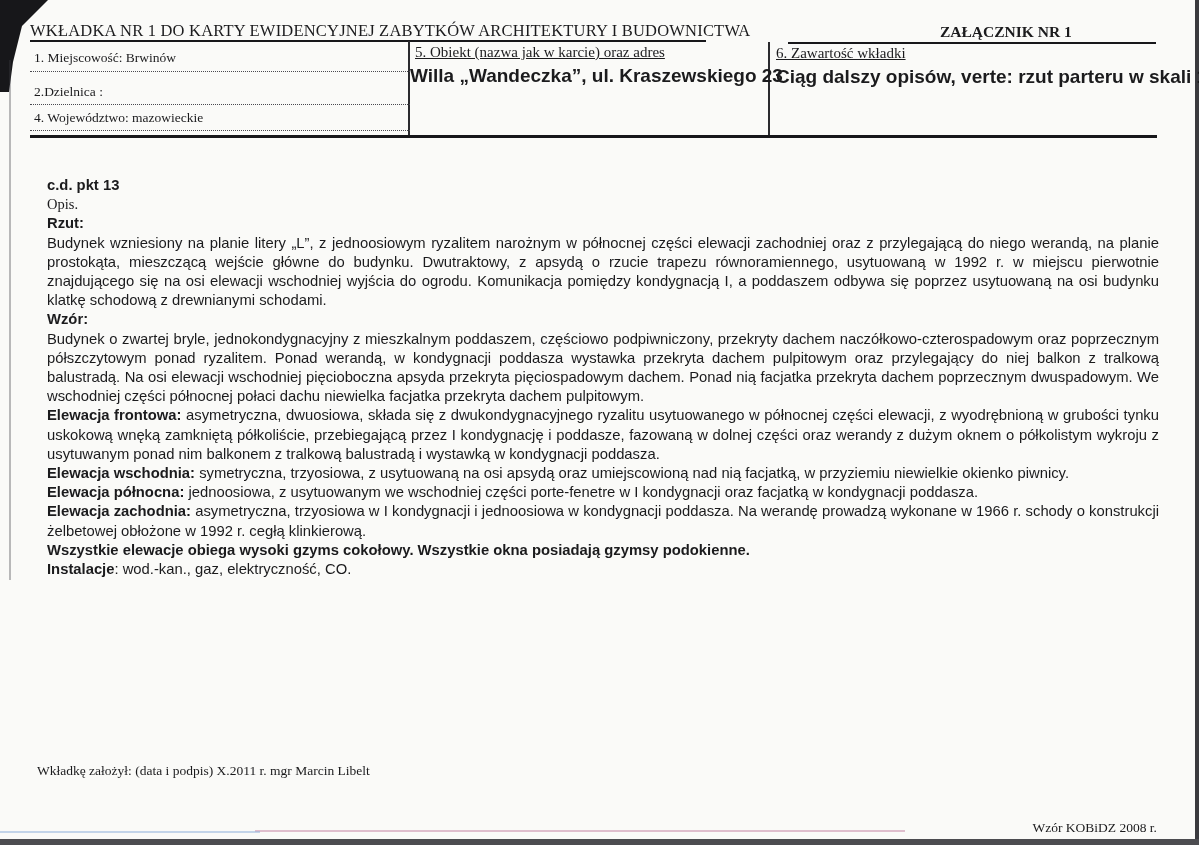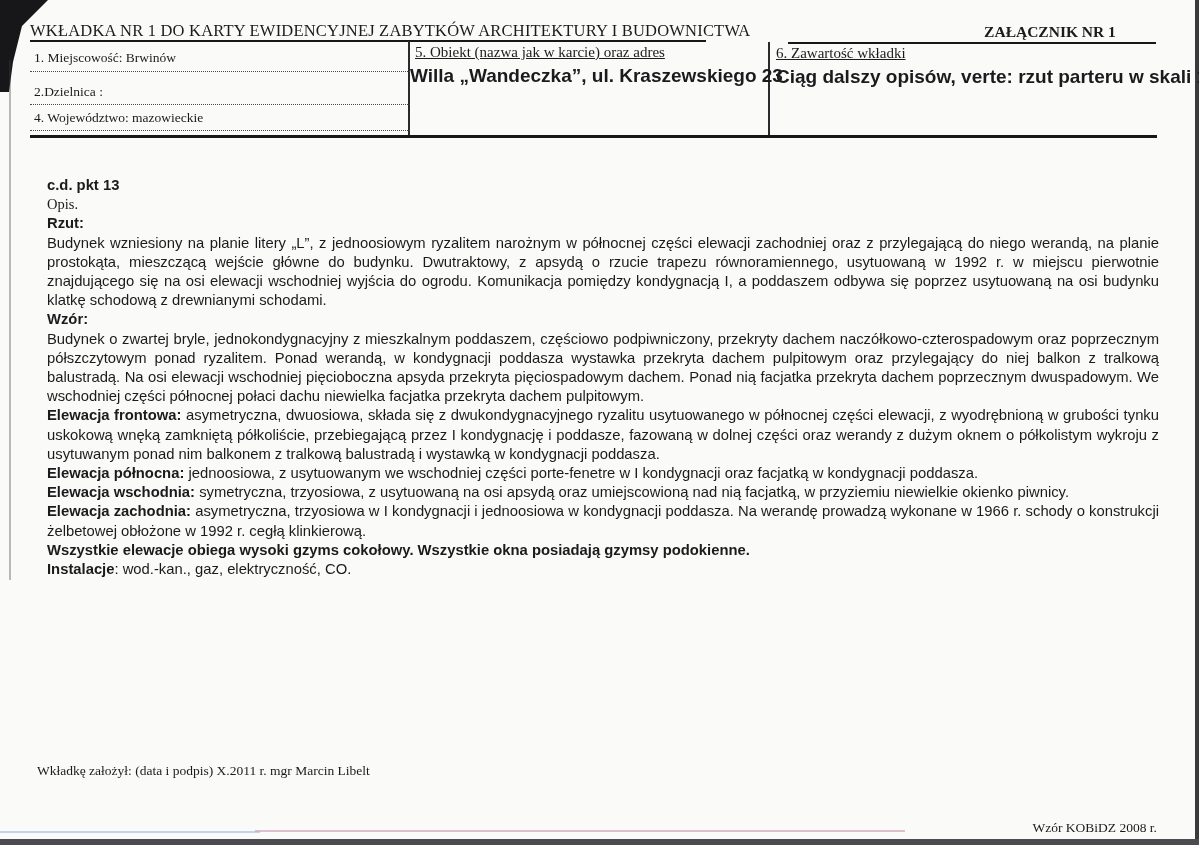--- a/index.html
+++ b/index.html
@@ -20,21 +20,21 @@
   .pink-line{position:absolute;left:255px;top:830px;width:650px;height:2px;background:rgba(200,140,170,.55);}
   .blue-line{position:absolute;left:0;top:831px;width:260px;height:2px;background:rgba(150,180,220,.55);}
   
   .doc-title{
     position:absolute;left:30px;top:21px;width:676px;text-align:center;
     font-family:"Liberation Serif", serif;font-weight:normal;font-size:16.5px;letter-spacing:.2px;
     white-space:nowrap;
   }
   .title-rule{position:absolute;left:30px;top:40px;width:676px;height:2px;background:#17171a;}
   .annex{
-    position:absolute;left:940px;top:23px;width:220px;text-align:center;
+    position:absolute;left:940px;top:23px;width:220px;
     font-family:"Liberation Serif", serif;font-weight:bold;font-size:15.5px;white-space:nowrap;
   }
   .annex-rule{position:absolute;left:788px;top:42px;width:368px;height:2px;background:#17171a;}
   
   .vline1{position:absolute;left:408px;top:41px;width:2px;height:96px;background:#2a2a2e;}
   .vline2{position:absolute;left:768px;top:42px;width:2px;height:95px;background:#2a2a2e;}
   .table-bottom{position:absolute;left:30px;top:135px;width:1127px;height:3px;background:#17171a;}
   .field{
     position:absolute;left:30px;width:376px;
     font-family:"Liberation Serif", serif;font-size:13.5px;color:#1b1b1d;
@@ -102,22 +102,22 @@
   <div class="cell-value v6">Ciąg dalszy opisów, verte: rzut parteru w skali 1:100</div>
 
   <div class="body-text">
     <p class="b noj">c.d. pkt 13</p>
     <p class="serif-line gap">Opis.</p>
     <p class="b noj gap">Rzut:</p>
     <p class="gap">Budynek wzniesiony na planie litery „L”, z jednoosiowym ryzalitem narożnym w północnej części elewacji zachodniej oraz z przylegającą do niego werandą, na planie prostokąta, mieszczącą wejście główne do budynku. Dwutraktowy, z apsydą o rzucie trapezu równoramiennego, usytuowaną w 1992 r. w miejscu pierwotnie znajdującego się na osi elewacji wschodniej wyjścia do ogrodu. Komunikacja pomiędzy kondygnacją I, a poddaszem odbywa się poprzez usytuowaną na osi budynku klatkę schodową z drewnianymi schodami.</p>
     <p class="b noj gap">Wzór:</p>
     <p class="gap"><span>Budynek o zwartej bryle, jednokondygnacyjny z mieszkalnym poddaszem, częściowo podpiwniczony, przekryty dachem naczółkowo-czterospadowym oraz poprzecznym półszczytowym ponad ryzalitem. Ponad werandą, w kondygnacji poddasza wystawka przekryta dachem pulpitowym oraz przylegający do niej balkon z tralkową balustradą. Na osi elewacji wschodniej pięcioboczna apsyda przekryta pięciospadowym dachem. Ponad nią facjatka przekryta dachem poprzecznym dwuspadowym. We wschodniej części północnej połaci dachu niewielka facjatka przekryta dachem pulpitowym.</span></p>
     <p class="gap"><span class="b">Elewacja frontowa:</span><span> asymetryczna, dwuosiowa, składa się z dwukondygnacyjnego ryzalitu usytuowanego w północnej części elewacji, z wyodrębnioną w grubości tynku uskokową wnęką zamkniętą półkoliście, przebiegającą przez I kondygnację i poddasze, fazowaną w dolnej części oraz werandy z dużym oknem o półkolistym wykroju z usytuwanym ponad nim balkonem z tralkową balustradą i wystawką w kondygnacji poddasza.</span></p>
+    <p class="gap"><span class="b">Elewacja wschodnia:</span><span> symetryczna, trzyosiowa, z usytuowaną na osi apsydą oraz umiejscowioną nad nią facjatką, w przyziemiu niewielkie okienko piwnicy.</span></p>
     <p class="gap"><span class="b">Elewacja północna:</span><span> jednoosiowa, z usytuowanym we wschodniej części porte-fenetre w I kondygnacji oraz facjatką w kondygnacji poddasza.</span></p>
-    <p class="gap"><span class="b">Elewacja wschodnia:</span><span> symetryczna, trzyosiowa, z usytuowaną na osi apsydą oraz umiejscowioną nad nią facjatką, w przyziemiu niewielkie okienko piwnicy.</span></p>
     <p class="gap"><span class="b">Elewacja zachodnia:</span><span> asymetryczna, trzyosiowa w I kondygnacji i jednoosiowa w kondygnacji poddasza. Na werandę prowadzą wykonane w 1966 r. schody o konstrukcji żelbetowej obłożone w 1992 r. cegłą klinkierową.</span></p>
     <p class="b noj gap">Wszystkie elewacje obiega wysoki gzyms cokołowy. Wszystkie okna posiadają gzymsy podokienne.</p>
     <p class="noj gap"><span class="b">Instalacje</span><span>: wod.-kan., gaz, elektryczność, CO.</span></p>
   </div>
 
   <div class="footer-left">Wkładkę założył: (data i podpis)  X.2011 r. mgr Marcin Libelt</div>
   <div class="footer-right">Wzór KOBiDZ 2008 r.</div>
 
 </div>
 

